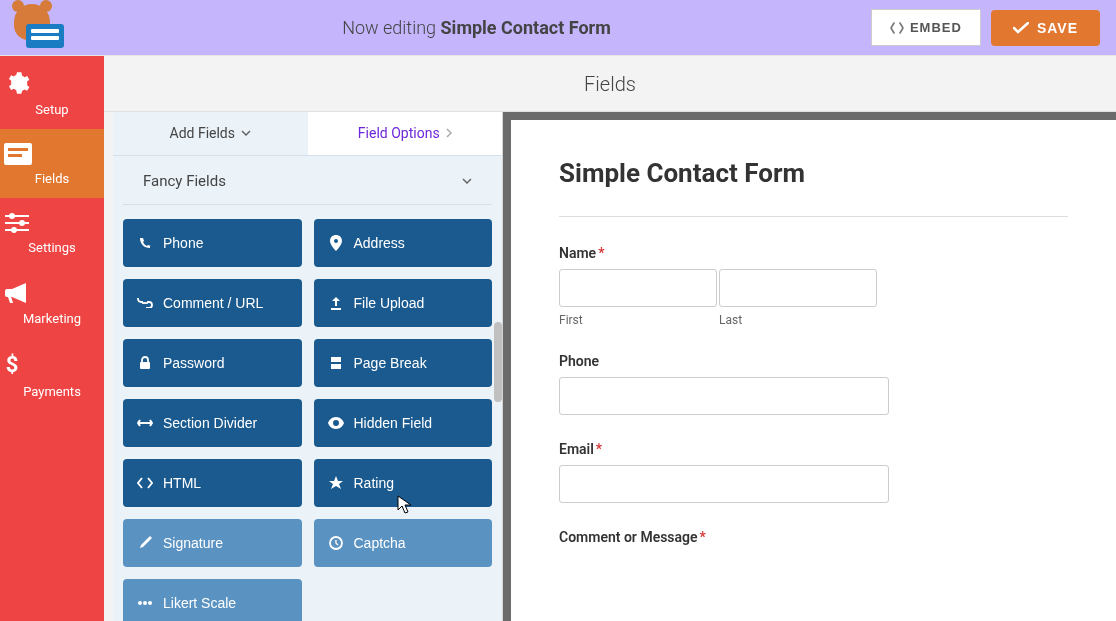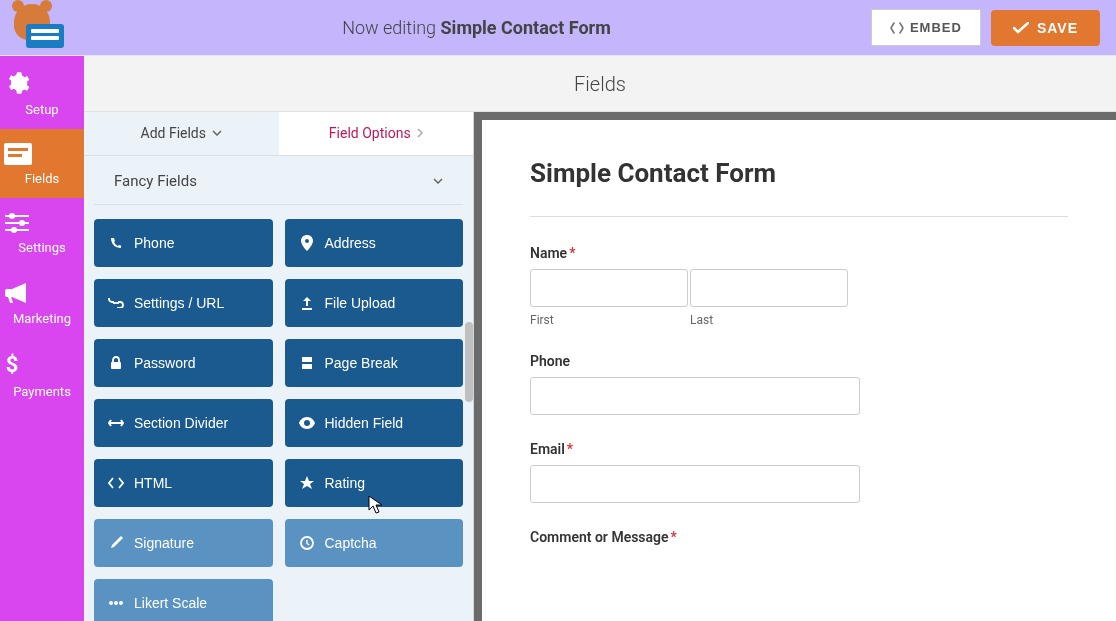--- a/index.html
+++ b/index.html
@@ -17,37 +17,37 @@
 .title-area { flex: 1; text-align: center; font-size: 18px; color: #444; }
 .title-area .editing { font-weight: 300; }
 .title-area .formname { font-weight: 700; }
 .btn-embed { background: #fff; border: 1px solid #ccc; color: #555; padding: 10px 18px; border-radius: 0; font-size: 13px; letter-spacing: 1px; font-weight: 600; cursor: pointer; margin-right: 10px; display: flex; align-items: center; gap: 6px; }
 .btn-save { background: #e27730; border: none; color: #fff; padding: 10px 22px; border-radius: 4px; font-size: 14px; letter-spacing: 1px; font-weight: 700; cursor: pointer; display: flex; align-items: center; gap: 8px; }
 
 
 .main { display: flex; height: calc(621px - 56px); }
 
 
-.sidenav { width: 84px; background: #d946ef; display: flex; flex-direction: column; }
+.sidenav { width: 104px; background: #ef4444; display: flex; flex-direction: column; }
 .navitem { color: #fff; text-align: center; padding: 14px 4px 12px; cursor: pointer; font-size: 13px; }
 .navitem.active { background: #e27730; }
 .navitem .nicon { display: block; margin: 0 auto 6px; }
 
 
 .contentcol { flex: 1; display: flex; flex-direction: column; background: #f3f3f3; }
 .panelhead { height: 56px; display: flex; align-items: center; justify-content: center; font-size: 20px; color: #444; font-weight: 300; background: #f3f3f3; border-bottom: 1px solid #e0e0e0; }
 
 
-.split { flex:1; display:flex; overflow:hidden; }
+.split { flex:1; display:flex; overflow:hidden;padding-left:9px; }
 
 
 .palette { width: 390px; background: #ebf3f9; border-right: 1px solid #d5d5d5; display:flex; flex-direction:column; position:relative; }
 .tabs { display:flex; height:46px; border-bottom: 1px solid #d5e0ea; }
 .tab { flex:1; display:flex; align-items:center; justify-content:center; gap:6px; font-size:14px; color:#444; cursor:pointer; }
-.tab.inactive { background:#fff; color:#be185d; }
+.tab.inactive { background:#fff; color:#6d28d9; }
 .section-head { padding: 16px 20px 14px; display:flex; align-items:center; justify-content:space-between; color:#444; font-size:15px; border-bottom:1px solid #d5e0ea; margin: 0 10px; }
 .field-grid { padding: 14px 10px; display:grid; grid-template-columns: 1fr 1fr; gap: 12px; overflow-y:auto; }
 .field-btn { background:#1a5a8f; color:#fff; border:none; border-radius:4px; padding: 16px 14px; text-align:left; font-size:14px; cursor:pointer; display:flex; align-items:center; gap:10px; }
 .field-btn.light { background:#5a93c2; }
 .field-btn .ficon { width:16px; flex-shrink:0; display:flex; align-items:center; justify-content:center; }
 .scroll-thumb { position:absolute; right:0; top:210px; width:8px; height:80px; background:#c0c0c0; border-radius:4px; }
 
 
 .cursor { position:absolute; left:284px; top:383px; pointer-events:none; z-index:100; }
 
@@ -202,21 +202,21 @@
                 </span>
                 <span>Address</span>
               </button>
               <button class="field-btn">
                 <span class="ficon">
                   <svg width="16" height="10" viewBox="0 0 16 10">
                     <path fill="none" stroke="#fff" stroke-width="1.8" d="M6 5H4a3 3 0 010-6h3M10 5h2a3 3 0 010 6h-3" transform="translate(0 -1)"></path>
                     <path stroke="#fff" stroke-width="1.8" d="M5 5h6"></path>
                   </svg>
                 </span>
-                <span>Settings / URL</span>
+                <span>Comment / URL</span>
               </button>
               <button class="field-btn">
                 <span class="ficon">
                   <svg width="14" height="14" viewBox="0 0 14 14">
                     <path fill="#fff" d="M7 1L3 5h3v5h2V5h3L7 1zM2 12h10v2H2z"></path>
                   </svg>
                 </span>
                 <span>File Upload</span>
               </button>
               <button class="field-btn">

